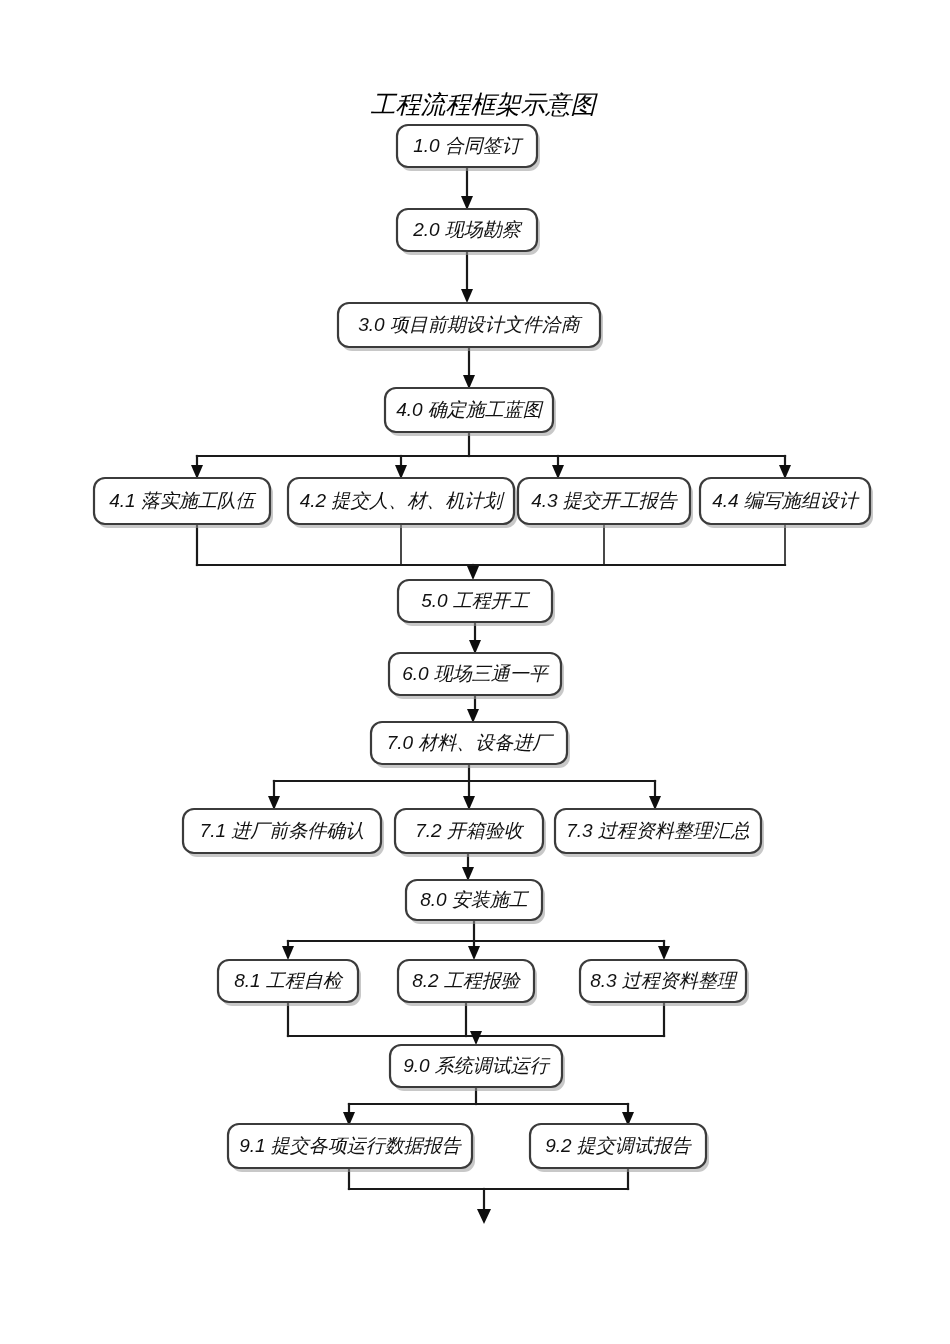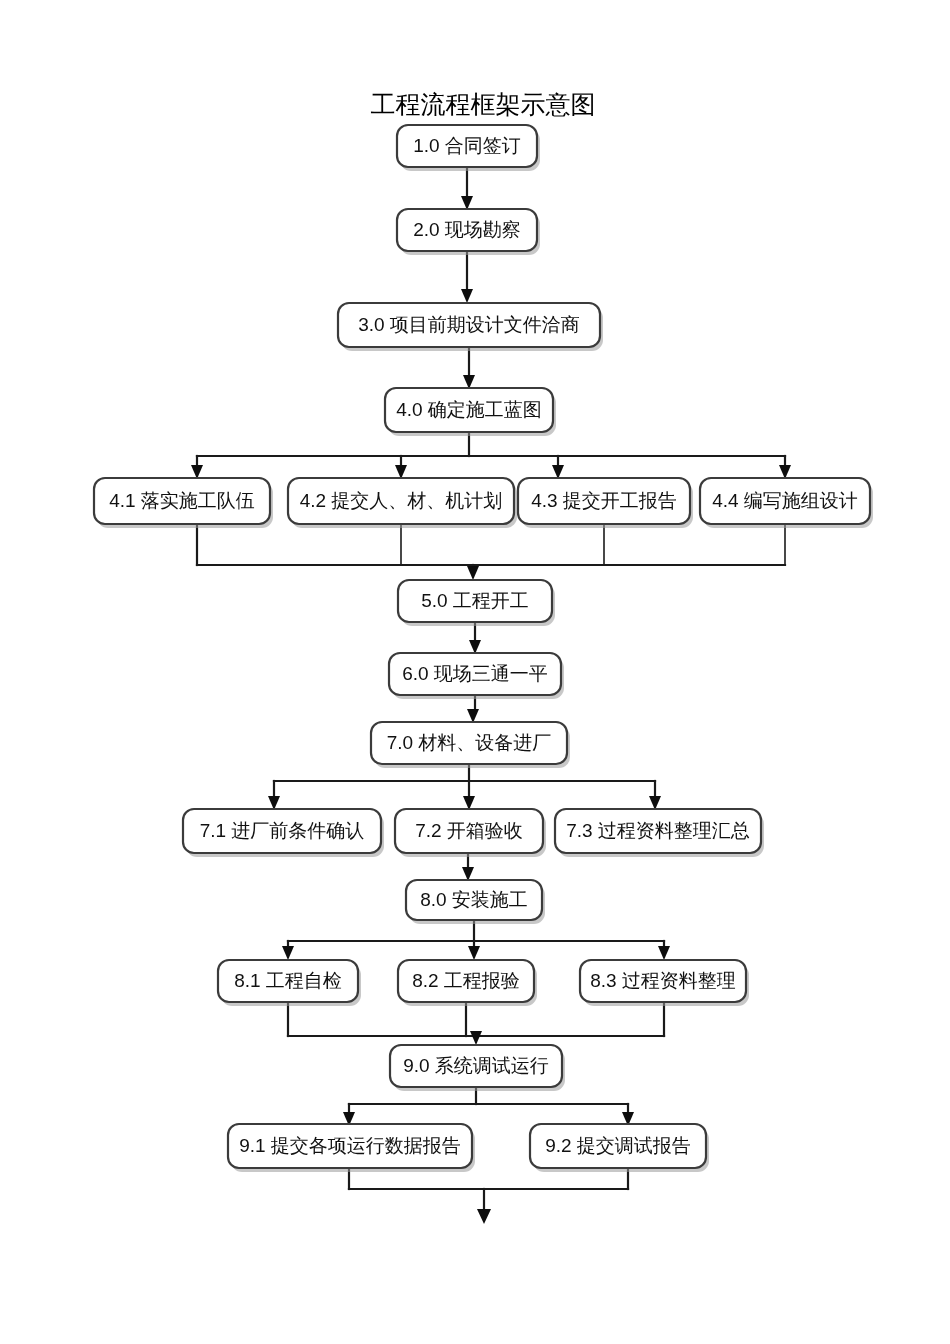--- a/index.html
+++ b/index.html
@@ -10,20 +10,21 @@
   body {
     width: 950px;
     height: 1344px;
     font-family: "Liberation Sans", "DejaVu Sans", sans-serif;
     overflow: hidden;
   }
   #flow-root {
     position: relative;
     width: 832px;
     height: 1344px;
+    font-style: italic;
   }
   svg.flow-canvas {
     position: absolute;
     top: 0;
     left: 0;
     width: 950px;
     height: 1344px;
   }
   .node-rect {
     fill: #ffffff;

